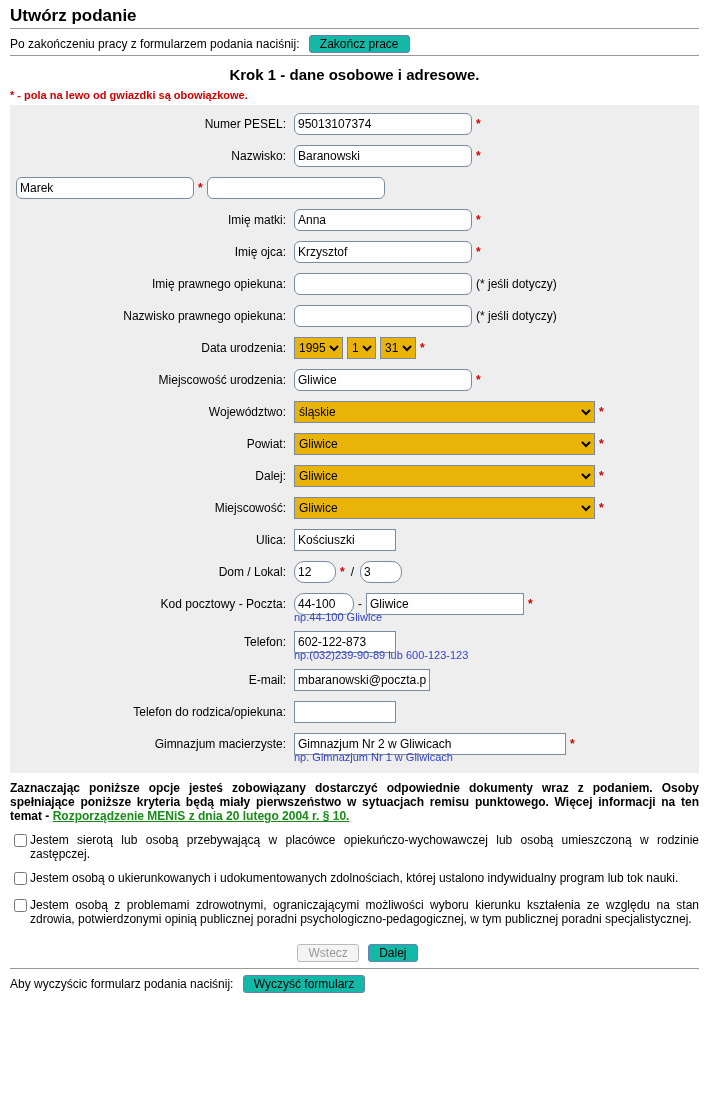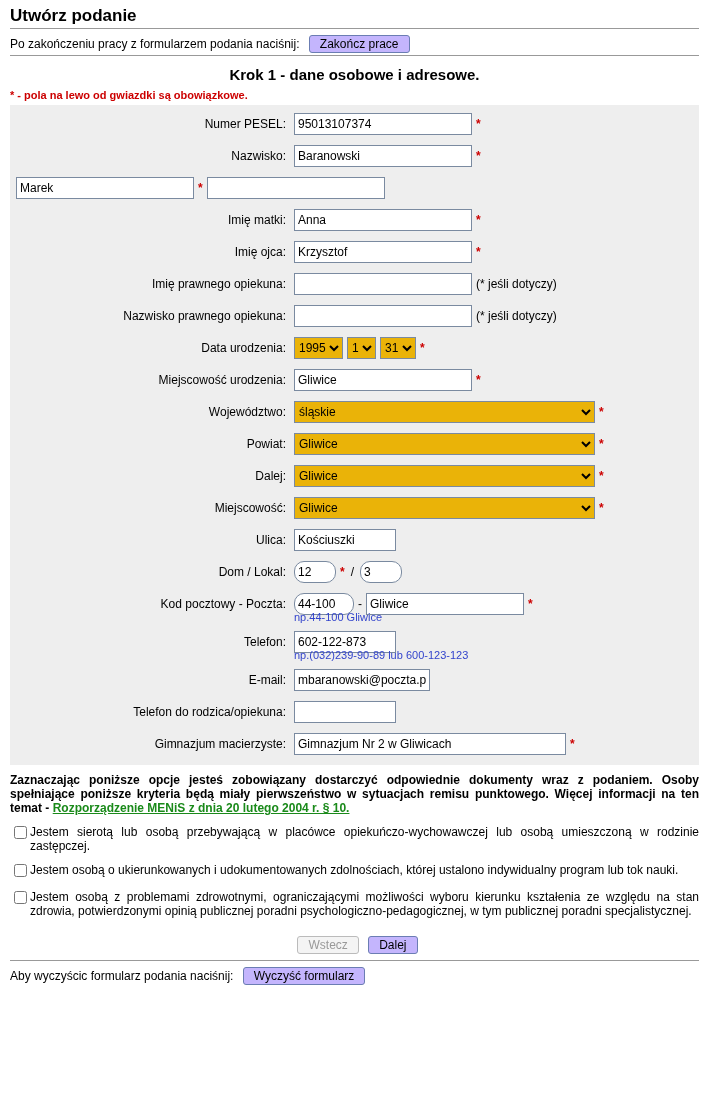--- a/index.html
+++ b/index.html
@@ -21,21 +21,21 @@
     border-top: 1px solid #999;
     margin: 2px 0 6px 0;
   }
   .top-instr {
     font-size: 12px;
   }
   button.action-btn {
     font-family: inherit;
     font-size: 12px;
     padding: 1px 10px;
-    background: #c4b5fd;
+    background: #14b8a6;
     border: 1px solid #6b7db3;
     border-radius: 3px;
     margin-left: 6px;
     cursor: pointer;
   }
   button.disabled {
     color: #999;
     border-color: #bbb;
     background: #f4f4f4;
     cursor: default;
@@ -81,21 +81,21 @@
     height: 18px;
     box-sizing: content-box;
   }
   select {
     font-family: inherit;
     font-size: 12px;
     border: 1px solid #7a8aa0;
     background: #eab308;
     height: 22px;
   }
-  .w-med { width: 170px; }
+  .w-med { width: 170px; border-radius: 6px; }
   .w-sm  { width: 94px; }
   .w-tiny{ width: 34px; border-radius: 10px; }
   .w-xl  { width: 264px; }
   .star {
     color: #c00;
     font-weight: bold;
   }
   .hint {
     color: #3344cc;
     font-size: 11px;
@@ -307,20 +307,21 @@
     </div>
   </div>
 
   <div class="form-row" style="margin-bottom:2px;">
     <div class="form-label">Gimnazjum macierzyste:</div>
     <div class="form-ctrl">
       <input type="text" class="w-xl" value="Gimnazjum Nr 2 w Gliwicach" style="">
       <span class="star">*</span>
     </div>
   </div>
+  <div class="hint" style="margin-bottom:2px;">np. Gimnazjum Nr 1 w Gliwicach</div>
 
 </div>
 
 <div class="options-block">
   <b><span>Zaznaczając poniższe opcje jesteś zobowiązany dostarczyć odpowiednie dokumenty wraz z podaniem. Osoby spełniające poniższe kryteria będą miały pierwszeństwo w sytuacjach remisu punktowego. Więcej informacji na ten temat - </span></b>
   <a href="#">Rozporządzenie MENiS z dnia 20 lutego 2004 r. § 10.</a>
 </div>
 
 <div class="check-row">
   <input type="checkbox" style="">

